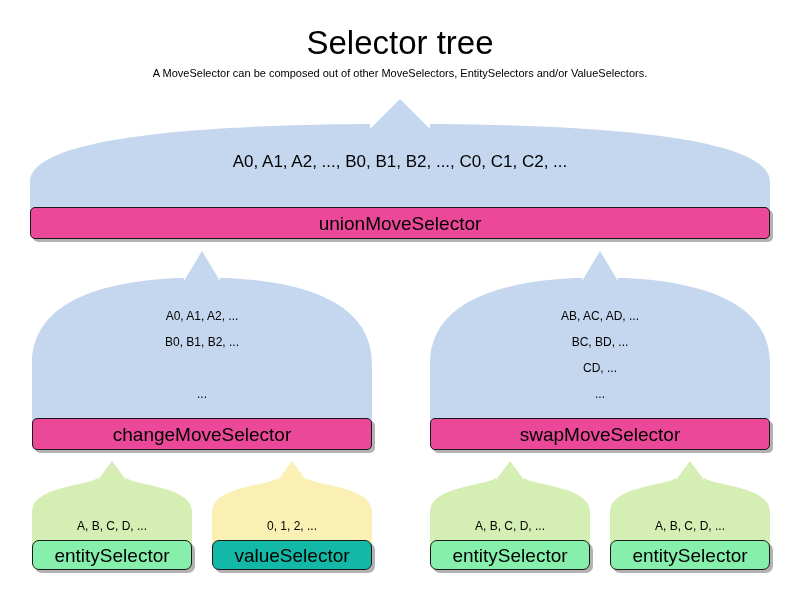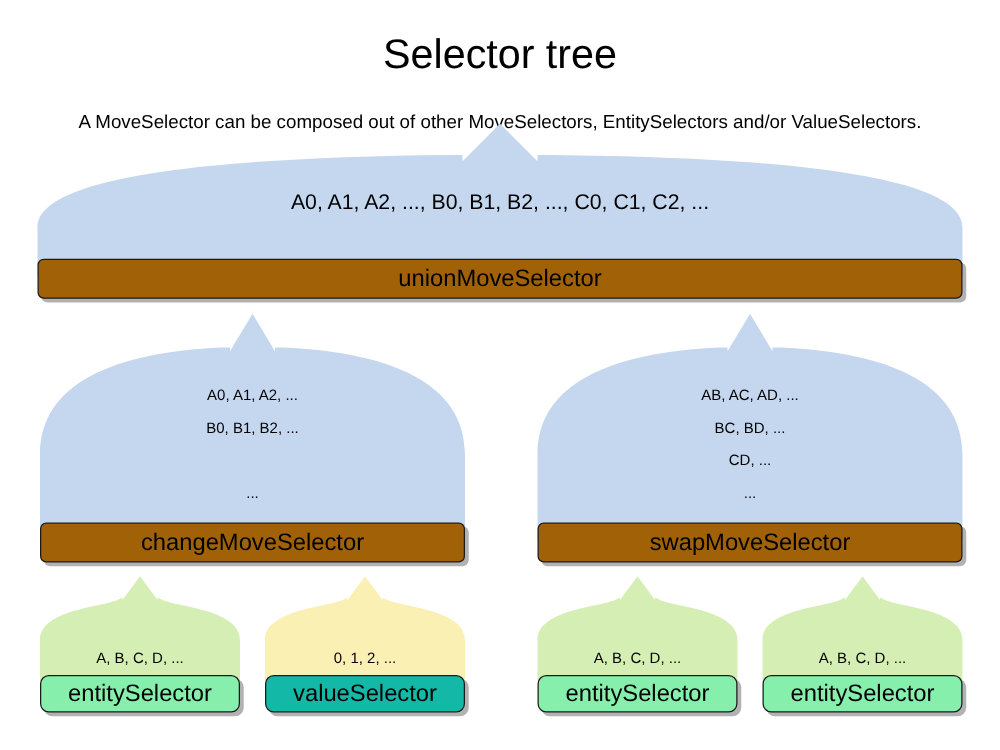--- a/index.html
+++ b/index.html
@@ -31,24 +31,23 @@
     font-weight: normal;
     letter-spacing: 0px;
     line-height: 38px;
   }
   #subtitle {
     position: absolute;
     top: 66px;
     left: 0;
     width: 800px;
     text-align: center;
-    font-size: 15px;
+    font-size: 11px;
     font-weight: normal;
     line-height: 15px;
-    margin-top: 24px;
   }
 
   
   .node {
     position: absolute;
   }
   .dome-svg {
     position: absolute;
     left: 0;
     top: 0;
@@ -74,21 +73,21 @@
     box-sizing: border-box;
     display: flex;
     align-items: center;
     justify-content: center;
     font-size: 19px;
     line-height: 19px;
     white-space: nowrap;
     box-shadow: 3px 3px 0px rgba(0,0,0,0.30);
   }
   .bar.blue {
-    background: #a16207;
+    background: #ec4899;
     border: 1.5px solid #1a1a1a;
     border-radius: 5px;
     height: 32px;
   }
   .bar.leaf {
     height: 30px;
     border: 1.5px solid #1a1a1a;
     border-radius: 7px;
     font-size: 19px;
   }

